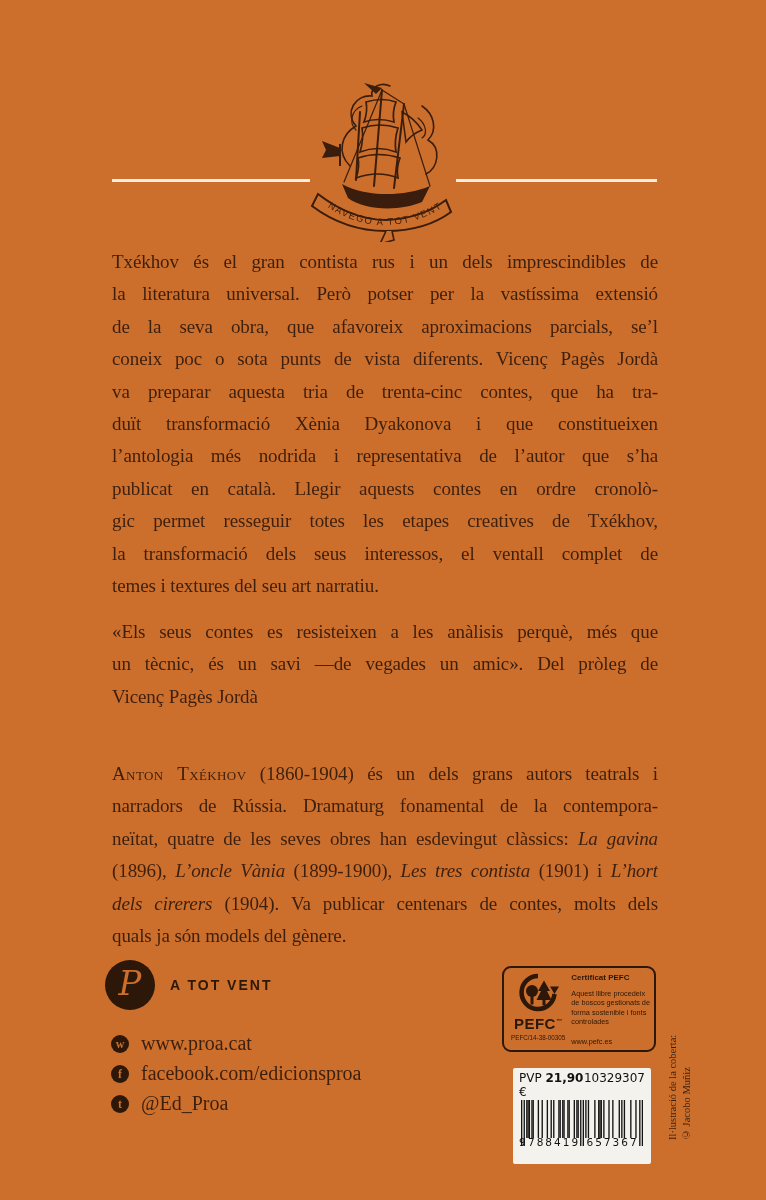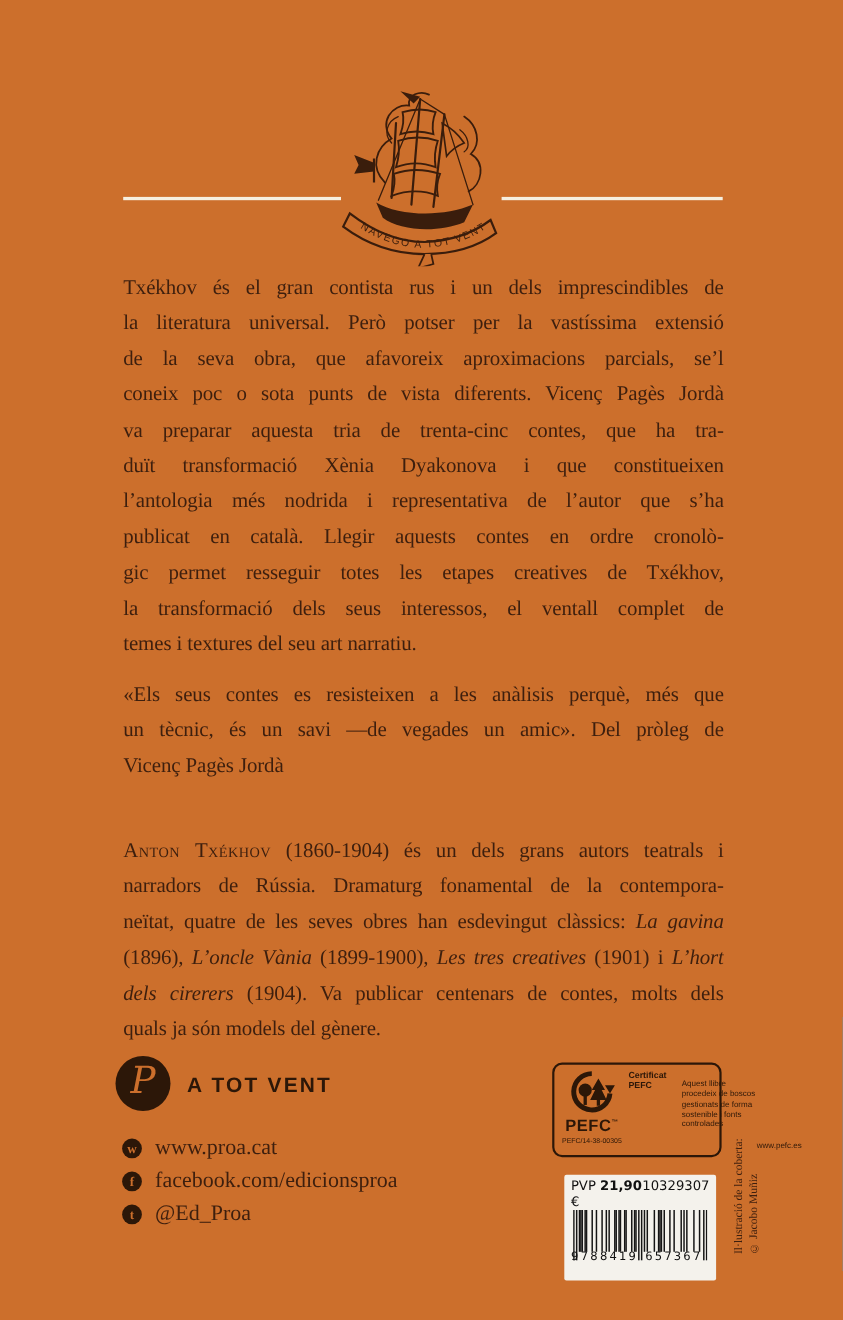--- a/index.html
+++ b/index.html
@@ -20,37 +20,37 @@
   .sc{font-variant:small-caps;letter-spacing:.4px;}
   #intro-paragraph{top:246px;}
   #quote-paragraph{top:616px;}
   #bio-paragraph{top:710px;margin-top:48px;}
   
   #proa-logo{position:absolute;left:105px;top:960px;width:50px;height:50px;border-radius:50%;
              background:#2c1708;display:flex;align-items:center;justify-content:center;}
   #proa-logo span{font-family:"DejaVu Serif",serif;font-style:italic;font-size:34px;
                   color:#cc6f2c;transform:translateY(-2px);}
   #collection-label{position:absolute;left:170px;top:977px;font-family:"Liberation Sans",sans-serif;
-                    font-weight:bold;font-size:19px;letter-spacing:2px;color:#2c1708;}
+                    font-weight:bold;font-size:14px;letter-spacing:2px;color:#2c1708;}
   #links{position:absolute;left:111px;top:1034px;display:flex;flex-direction:column;gap:11px;}
   .link-row{display:flex;align-items:center;gap:12px;height:19px;}
   .icon-circle{width:18px;height:18px;border-radius:50%;background:#2c1708;color:#cc6f2c;
                display:flex;align-items:center;justify-content:center;flex:0 0 18px;
                font-family:"Liberation Serif",serif;font-weight:bold;font-size:12px;line-height:1;}
   .link-text{font-size:20px;color:#3d1f0e;}
   
   #pefc-box{position:absolute;left:502px;top:966px;width:154px;height:86px;
             border:2.5px solid #2c1708;border-radius:9px;box-sizing:border-box;
             display:flex;padding:5px 6px 4px 7px;color:#2c1708;
             font-family:"Liberation Sans",sans-serif;}
   #pefc-left{width:62px;display:flex;flex-direction:column;align-items:center;}
   #pefc-acronym{font-weight:bold;font-size:15px;letter-spacing:.5px;line-height:1;margin-top:1px;}
   #pefc-acronym sup{font-size:6px;}
   #pefc-code{font-size:6.3px;margin-top:3px;white-space:nowrap;}
-  #pefc-right{flex:1;padding-left:6px;display:flex;flex-direction:row;}
+  #pefc-right{flex:1;padding-left:6px;display:flex;flex-direction:column;}
   #pefc-title{font-weight:bold;font-size:8px;}
   #pefc-body{font-size:7.3px;line-height:9.3px;margin-top:7px;width:82px;}
   #pefc-url{font-size:7.3px;margin-top:auto;}
   
   #barcode-box{position:absolute;left:513px;top:1068px;width:138px;height:96px;background:#f4f2ec;
                border-radius:2px;box-sizing:border-box;padding:3px 6px 2px 6px;
                font-family:"DejaVu Sans",sans-serif;color:#111;}
   #barcode-top{display:flex;justify-content:space-between;align-items:baseline;font-size:12px;
                line-height:14px;}
   #price-bold{font-weight:bold;}
@@ -126,21 +126,21 @@
   <div id="quote-paragraph" class="textblock">
       <div class="line just">«Els seus contes es resisteixen a les anàlisis perquè, més que</div>
       <div class="line just">un tècnic, és un savi —de vegades un amic». Del pròleg de</div>
       <div class="line">Vicenç Pagès Jordà</div>
     </div>
 
   <div id="bio-paragraph" class="textblock">
       <div class="line just"><span class="sc">Anton Txékhov</span><span> (1860-1904) és un dels grans autors teatrals i</span></div>
       <div class="line just"><span>narradors de Rússia. Dramaturg fonamental de la contempora-</span></div>
       <div class="line just"><span>neïtat, quatre de les seves obres han esdevingut clàssics: </span><span class="it">La gavina</span></div>
-      <div class="line just"><span>(1896), </span><span class="it">L’oncle Vània</span><span> (1899-1900), </span><span class="it">Les tres creatives</span><span> (1901) i </span><span class="it">L’hort</span></div>
+      <div class="line just"><span>(1896), </span><span class="it">L’oncle Vània</span><span> (1899-1900), </span><span class="it">Les tres contista</span><span> (1901) i </span><span class="it">L’hort</span></div>
       <div class="line just"><span class="it">dels cirerers</span><span> (1904). Va publicar centenars de contes, molts dels</span></div>
       <div class="line"><span>quals ja són models del gènere.</span></div>
     </div>
 
   <div id="proa-logo">
     <span>P</span>
   </div>
   <div id="collection-label">A TOT VENT</div>
 
   <div id="links">

